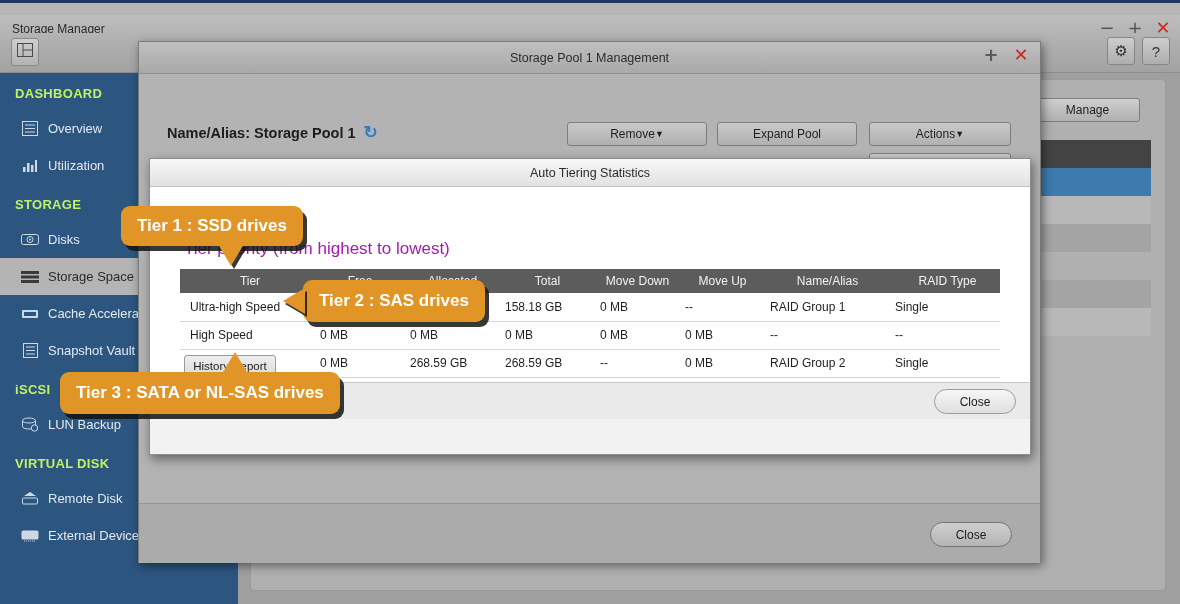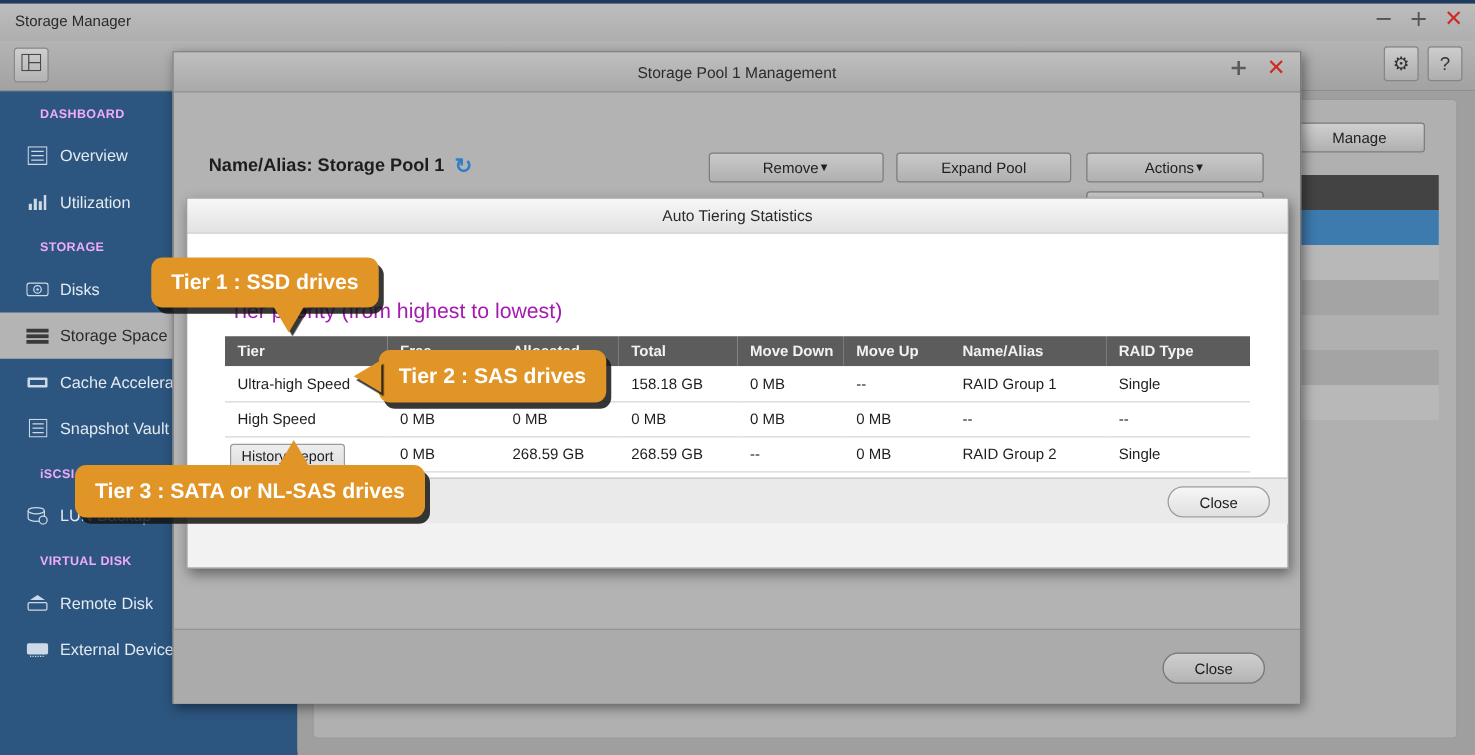--- a/index.html
+++ b/index.html
@@ -19,21 +19,21 @@
 
   
   .app-window {
     position: absolute; left: 0; top: 0;
     width: 1180px; height: 604px;
     background: linear-gradient(#b6b6b6, #a6a6a6);
     border-top: 3px solid #1f3a5f;
     border-bottom: 3px solid #1f3a5f;
   }
   .app-titlebar {
-    position: absolute; left: 0; top: 0;
+    position: absolute; left: 0; top: 12px;
     width: 100%; height: 30px;
     background: linear-gradient(#bdbdbd, #aeaeae);
   }
   .app-title {
     position: absolute; left: 12px; top: 7px;
     font-size: 12px; color: #2a2a2a;
   }
   .win-btns {
     position: absolute; right: 8px; top: 4px;
     display: flex; gap: 10px; align-items: center;
@@ -73,22 +73,22 @@
   }
 
   
   .sidebar {
     position: absolute; left: 0; top: 70px;
     width: 238px; height: 531px;
     background: #2c557f;
     overflow: hidden;
   }
   .nav-group {
-    color: #f0abfc; font-weight: bold; font-size: 10px;
-    padding: 13px 0 9px 32px; letter-spacing: .3px;
+    color: #bef264; font-weight: bold; font-size: 13px;
+    padding: 13px 0 9px 15px; letter-spacing: .3px;
   }
   .nav-item {
     display: flex; align-items: center; gap: 8px;
     height: 37px; padding-left: 20px;
     color: #e3eaf2; font-size: 13px; cursor: pointer;
   }
   .nav-item.active {
     background: #b4b4b4; color: #2b2b2b;
   }
   .nav-ico { width: 20px; height: 18px; flex: 0 0 20px; display:flex; align-items:center; justify-content:center; }
@@ -219,21 +219,21 @@
     font-size: 17px; color: #a21caf;
   }
   .tier-table {
     position: absolute; left: 30px; top: 82px;
     width: 820px;
     border-collapse: collapse;
     font-size: 12px;
   }
   .tier-table th {
     background: #5c5c5c; color: #f2f2f2;
-    font-weight: bold; text-align: left;
+    font-weight: normal; text-align: center;
     height: 24px; padding: 0 0 0 10px;
     font-size: 12px;
   }
   .tier-table td {
     height: 28px; padding: 0 0 0 10px;
     color: #1e1e1e; border-bottom: 1px solid #d6d6d6;
     background: #fff;
   }
   .hist-btn {
     position: absolute; left: 184px; top: 352px;

